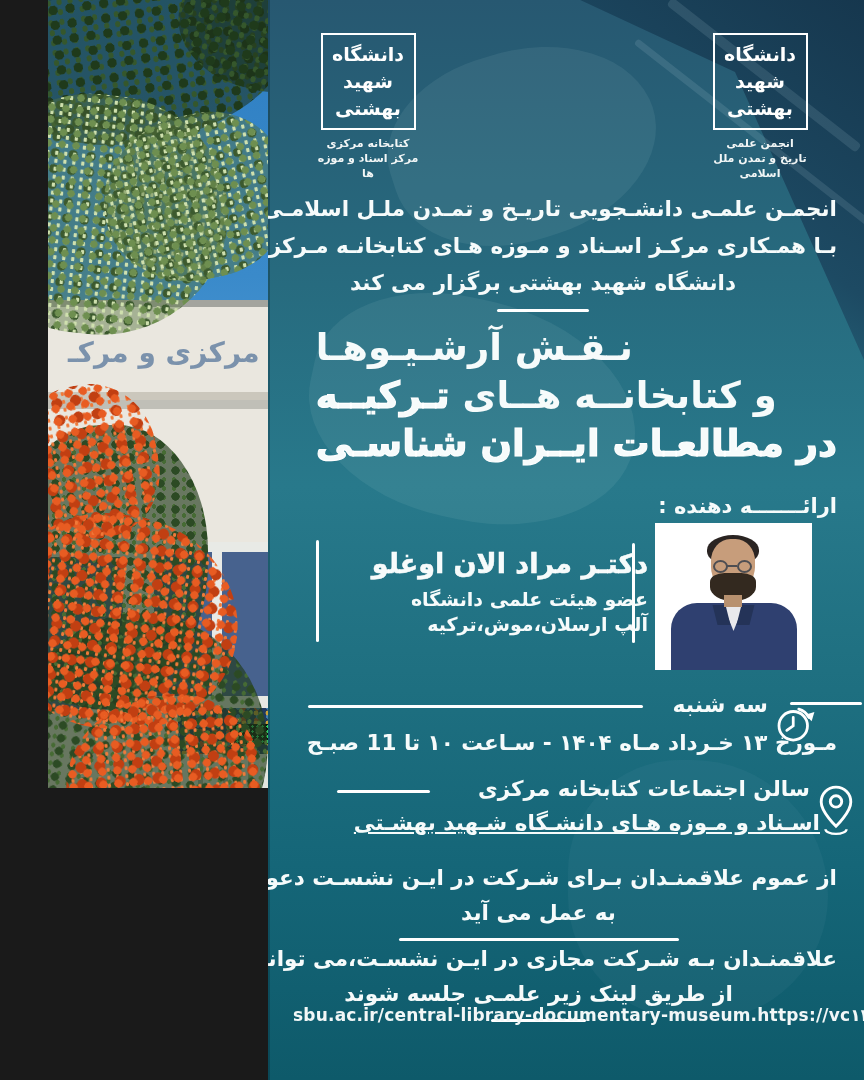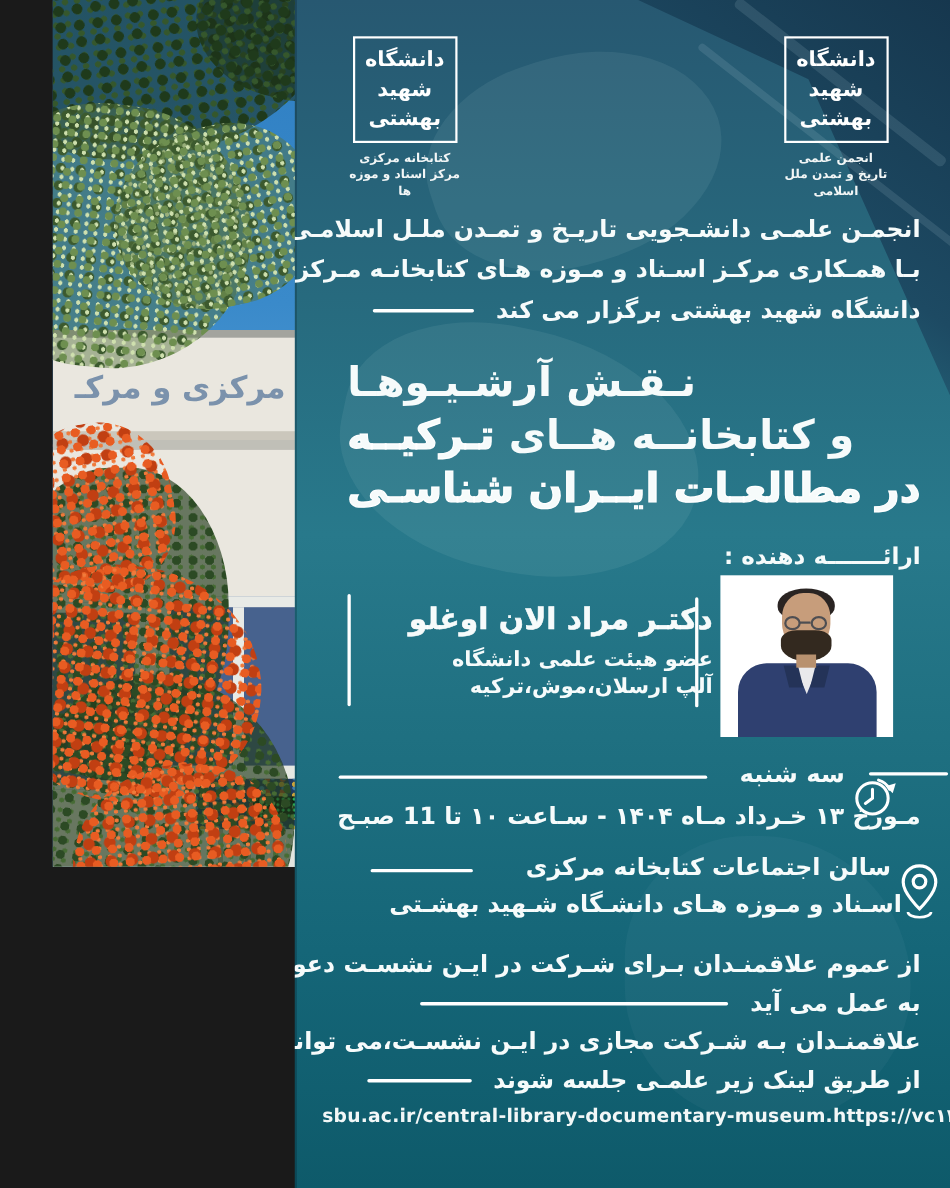--- a/index.html
+++ b/index.html
@@ -64,21 +64,21 @@
   .streak{background:rgba(205,230,236,.12);transform:rotate(38deg);border-radius:4px;}
   .swoosh{background:rgba(190,220,226,.09);border-radius:45% 55% 50% 50%;}
   .edge-line{left:0;top:0;width:2px;height:1080px;background:rgba(0,20,30,.25);}
 
   .logo-box{width:95px;height:97px;border:2px solid #fff;box-sizing:border-box;
      display:flex;flex-direction:column;align-items:center;justify-content:center;
      font-weight:bold;color:#fff;text-align:center;line-height:27px;font-size:19px;}
   .logo-caption{font-size:11px;font-weight:bold;text-align:center;line-height:15px;color:#f2f6f6;}
 
   .org-line{font-size:21.5px;font-weight:bold;line-height:37px;text-align:right;white-space:nowrap;}
-  .with-dash{display:flex;align-items:center;gap:20px;}
+  .with-dash{display:flex;align-items:center;gap:8px;flex-direction:column;}
   .hline{height:3px;background:#fff;border-radius:2px;flex:none;}
 
   .title-line{font-size:37px;font-weight:bold;line-height:48px;text-align:left;white-space:nowrap;}
   .heavy{-webkit-text-stroke:1.1px #ffffff;}
 
   .presenter{font-size:21px;font-weight:bold;white-space:nowrap;}
 
   .speaker-frame{left:387px;top:523px;width:157px;height:147px;background:#fff;overflow:hidden;direction:ltr;}
   .p-hair{left:52px;top:12px;width:52px;height:30px;background:#2a2422;border-radius:50% 50% 45% 45%;}
   .p-head{left:56px;top:16px;width:44px;height:50px;background:#c79d7b;border-radius:44%;}
@@ -227,21 +227,21 @@
 
     <div class="abs hline" style="left:69px;top:790px;width:93px;"></div>
     <div class="abs info-txt" style="right:54px;top:776px;margin-left:42px;">سالن اجتماعات کتابخانه مرکزی</div>
     <div class="abs" style="left:547px;top:784px;">
       <svg width="42" height="54" viewBox="0 0 44 56">
         <path d="M22 3 C13 3 6.5 10 6.5 18.5 c0 10.5 15.5 25.5 15.5 25.5 s15.5 -15 15.5 -25.5 C37.5 10 31 3 22 3 z" fill="none" stroke="#fff" stroke-width="3"></path>
         <circle cx="22" cy="18" r="6" fill="none" stroke="#fff" stroke-width="3"></circle>
         <path d="M11 47 a11 5 0 1 0 22 0" fill="none" stroke="#fff" stroke-width="2.5"></path>
       </svg>
     </div>
-    <div class="abs info-txt" style="right:44px;top:810px;">اسـناد و مـوزه هـای دانشـگاه شـهید بهشـتی</div>
+    <div class="abs info-txt" style="right:44px;top:810px;text-decoration:underline;">اسـناد و مـوزه هـای دانشـگاه شـهید بهشـتی</div>
 
     <div class="abs" style="right:27px;top:860px;">
       <div class="invit">از عموم علاقمنـدان بـرای شـرکت در ایـن نشسـت دعوت</div>
       <div class="invit with-dash">
         <span>به عمل می آید</span>
         <span class="hline" style="width:280px;"></span>
       </div>
       <div class="invit">علاقمنـدان بـه شـرکت مجازی در ایـن نشسـت،می تواننـد</div>
       <div class="invit with-dash">
         <span>از طریق لینک زیر علمـی جلسه شوند</span>

